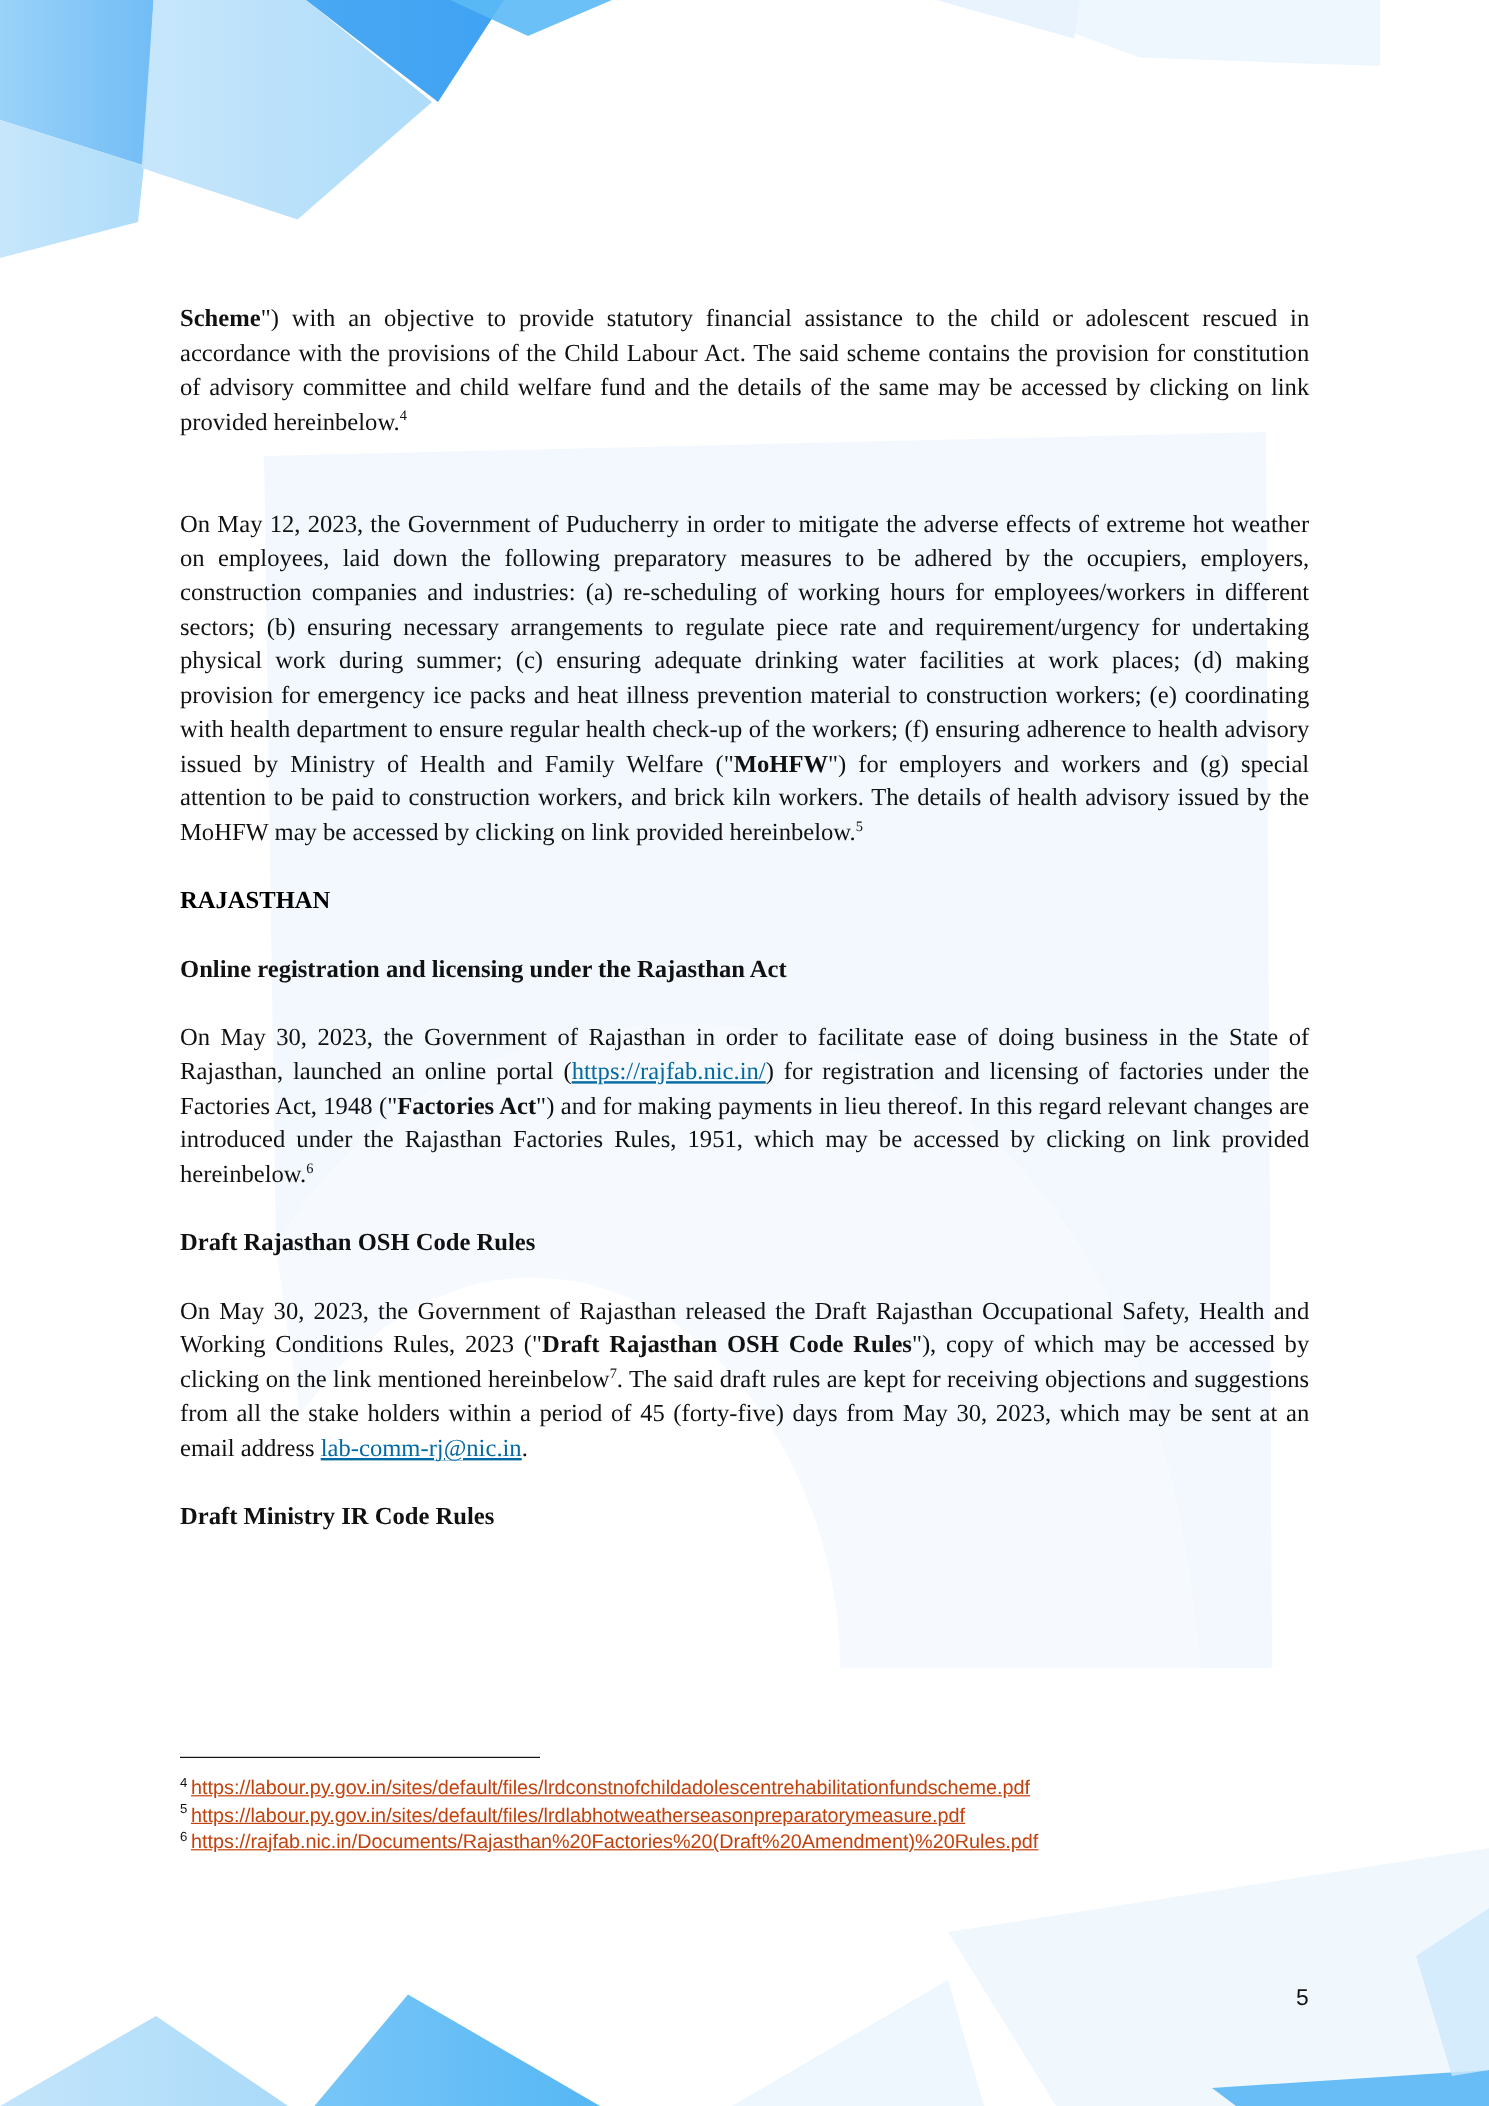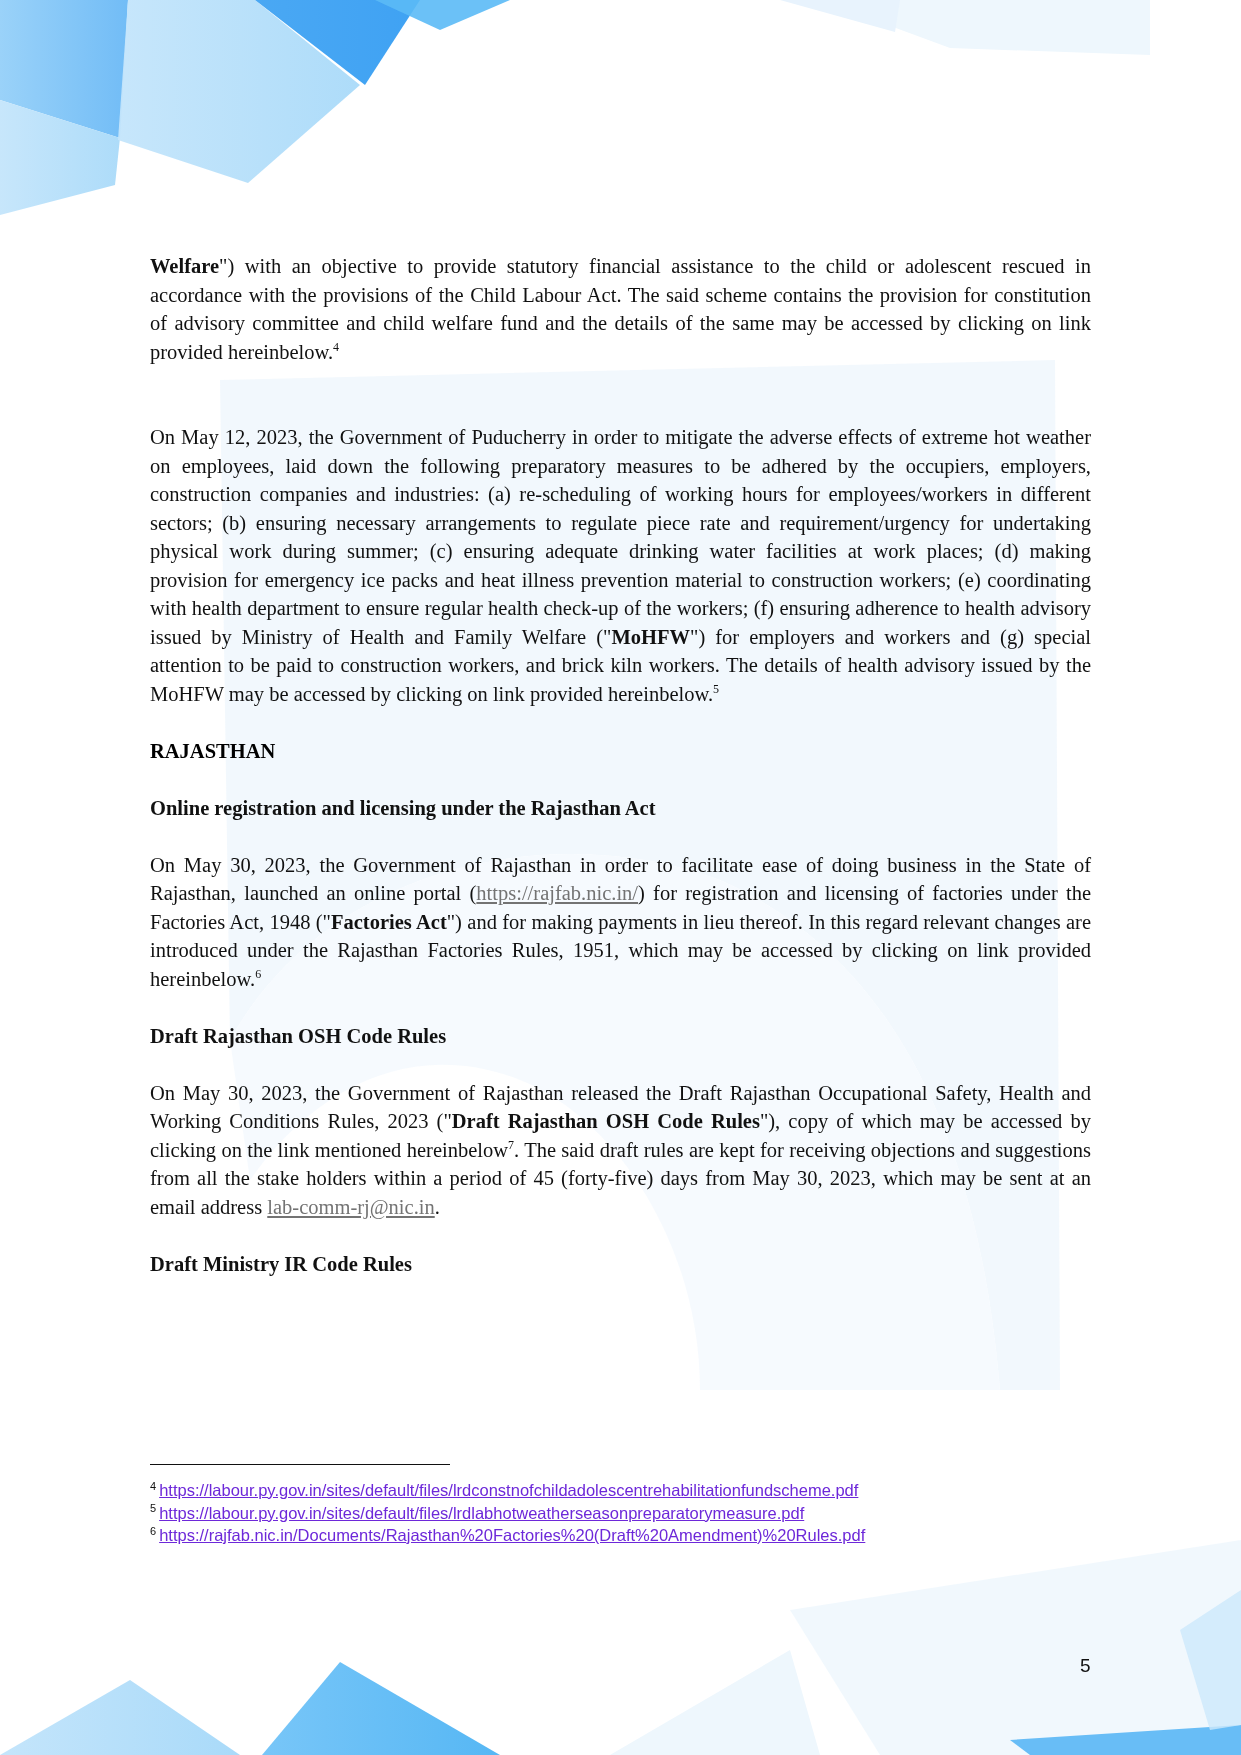--- a/index.html
+++ b/index.html
@@ -32,21 +32,21 @@
       font-size: 20.5px;
     }
     .state-heading {
       margin: 0;
       font-weight: bold;
       color: #000000;
       font-size: 20.5px;
     }
     .gap { height: 28.5px; }
     .sup { font-size: 12px; vertical-align: super; line-height: 0; }
-    a.inline-link { color: #737373; text-decoration: underline; }
+    a.inline-link { color: #0369a1; text-decoration: underline; }
     b { font-weight: bold; }
 
     .footnote-rule {
       position: absolute;
       left: 150px;
       top: 1464px;
       width: 300px;
       height: 0;
       border-top: 1.5px solid #111;
     }
@@ -54,21 +54,21 @@
       position: absolute;
       left: 150px;
       top: 1479px;
       width: 950px;
       font-family: "Liberation Sans", "DejaVu Sans", sans-serif;
       font-size: 16.5px;
       line-height: 22.5px;
     }
     .fn { margin: 0; word-break: break-all; }
     .fn .num { font-size: 11px; vertical-align: super; line-height: 0; color: #111; margin-right: 3px; }
-    .fn a { color: #6d28d9; text-decoration: underline; }
+    .fn a { color: #c2410c; text-decoration: underline; }
     .page-number {
       position: absolute;
       left: 1080px;
       top: 1655px;
       font-family: "Liberation Sans", "DejaVu Sans", sans-serif;
       font-size: 19px;
       color: #111;
     }
   </style>
 </head>
@@ -110,21 +110,21 @@
   <polygon points="262,1755 340,1662 500,1755" fill="url(#gBot)"></polygon>
   <polygon points="610,1755 790,1650 820,1755" fill="#eef7fd"></polygon>
   <polygon points="790,1610 1241,1540 1241,1755 880,1755" fill="#f0f7fd" opacity="0.9"></polygon>
   <polygon points="1010,1740 1241,1725 1241,1755 1030,1755" fill="#68bdf6"></polygon>
   <polygon points="1180,1630 1241,1590 1241,1725 1210,1730" fill="#cde8fb" opacity="0.8"></polygon>
 </svg>
 
 <div class="page-content">
 
   <p class="para">
-    <b>Welfare</b><span>") with an objective to provide statutory financial assistance to the child or adolescent rescued in accordance with the provisions of the Child Labour Act. The said scheme contains the provision for constitution of advisory committee and child welfare fund and the details of the same may be accessed by clicking on link provided hereinbelow.</span><span class="sup">4</span>
+    <b>Scheme</b><span>") with an objective to provide statutory financial assistance to the child or adolescent rescued in accordance with the provisions of the Child Labour Act. The said scheme contains the provision for constitution of advisory committee and child welfare fund and the details of the same may be accessed by clicking on link provided hereinbelow.</span><span class="sup">4</span>
   </p>
 
   <div class="gap"></div>
 
 
   <div class="gap"></div>
 
   <p class="para">
     <span>On May 12, 2023, the Government of Puducherry in order to mitigate the adverse effects of extreme hot weather on employees, laid down the following preparatory measures to be adhered by the occupiers, employers, construction companies and industries: (a) re-scheduling of working hours for employees/workers in different sectors; (b) ensuring necessary arrangements to regulate piece rate and requirement/urgency for undertaking physical work during summer; (c) ensuring adequate drinking water facilities at work places; (d) making provision for emergency ice packs and heat illness prevention material to construction workers; (e) coordinating with health department to ensure regular health check-up of the workers; (f) ensuring adherence to health advisory issued by Ministry of Health and Family Welfare ("</span><b>MoHFW</b><span>") for employers and workers and (g) special attention to be paid to construction workers, and brick kiln workers. The details of health advisory issued by the MoHFW may be accessed by clicking on link provided hereinbelow.</span><span class="sup">5</span>
   </p>

